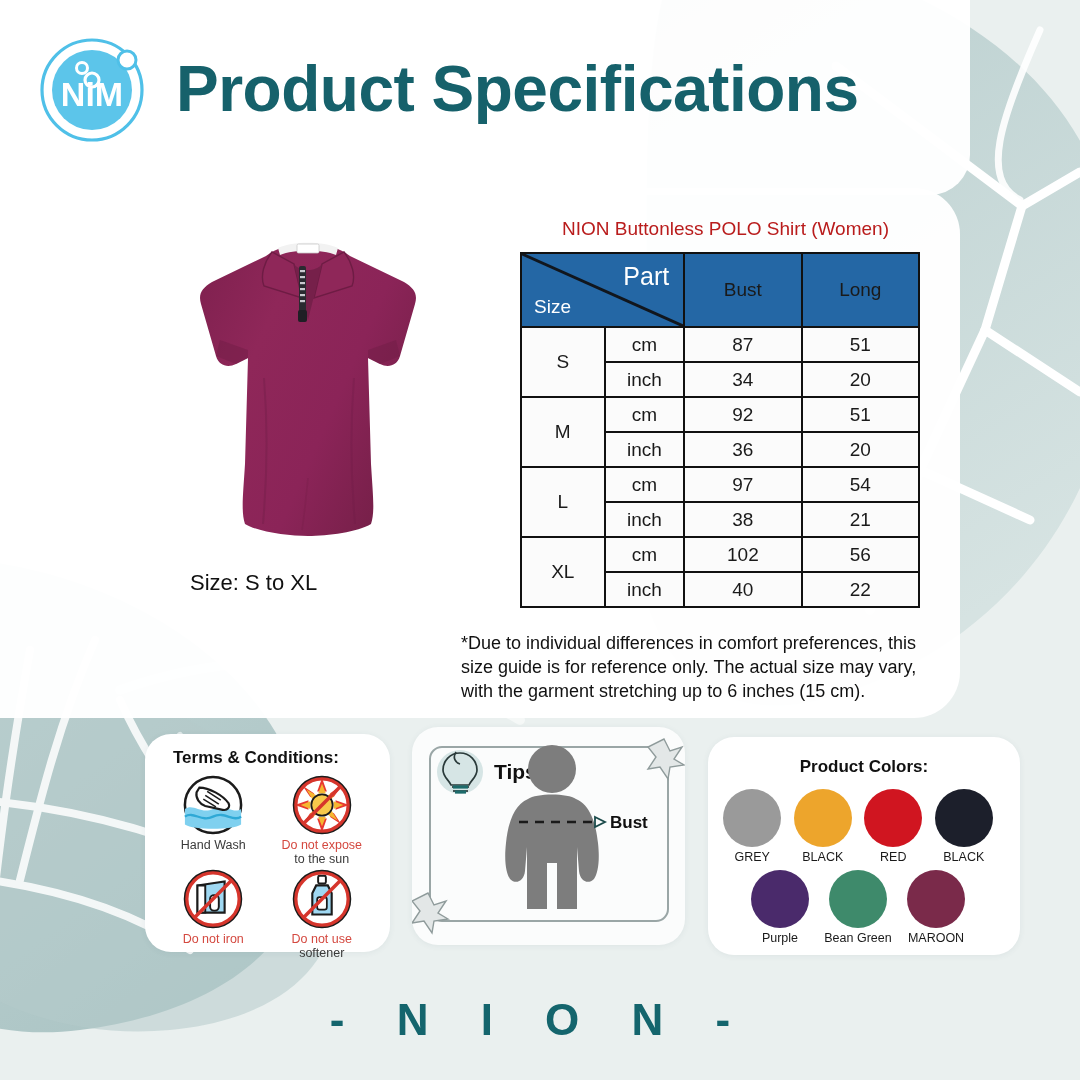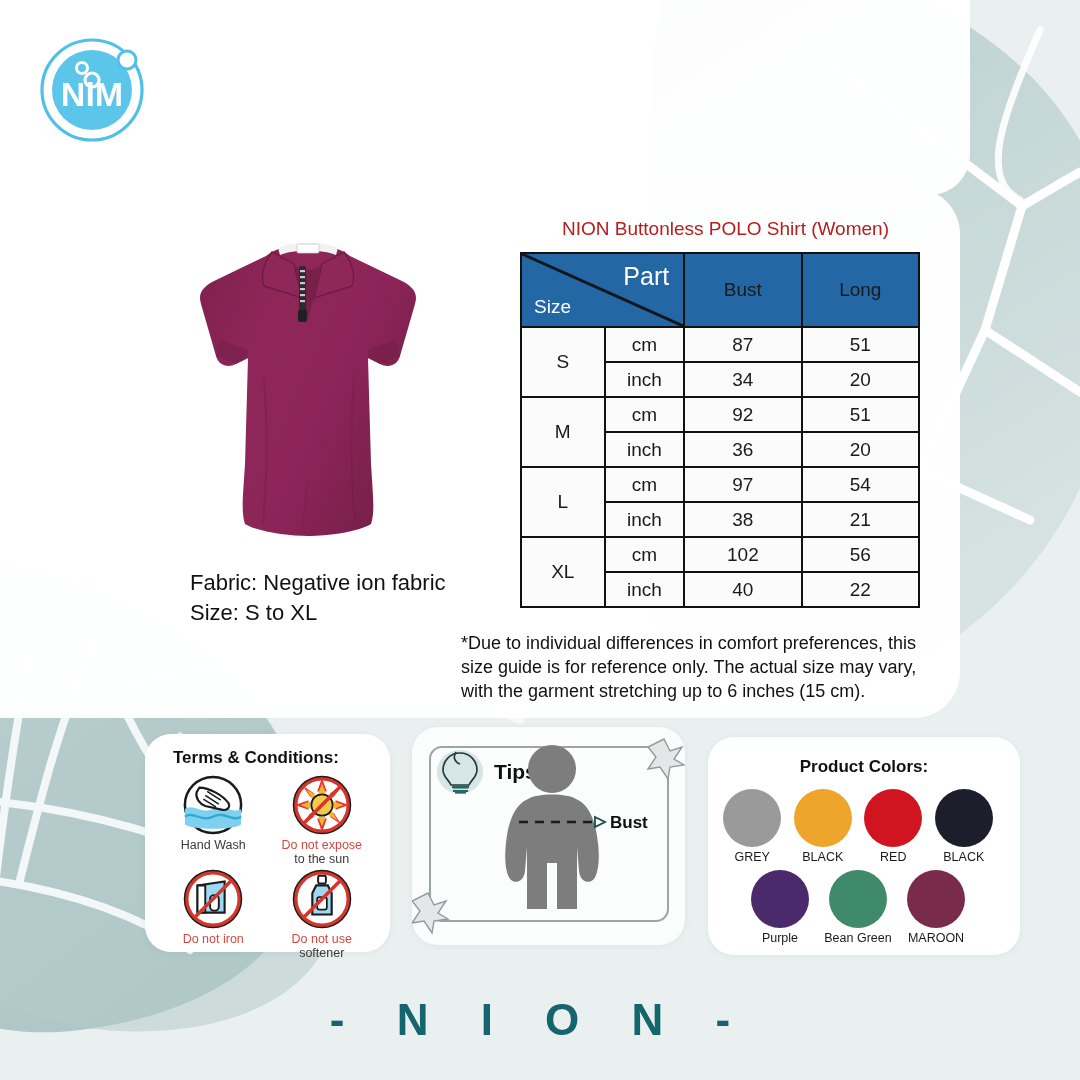--- a/index.html
+++ b/index.html
@@ -189,20 +189,21 @@
 
 <div class="header">
   <svg class="logo" viewBox="0 0 112 112">
     <circle cx="56" cy="58" r="50" fill="none" stroke="#4fc0e8" stroke-width="3.2"></circle>
     <circle cx="56" cy="58" r="40" fill="#5cc5ea"></circle>
     <circle cx="91" cy="28" r="9" fill="#ffffff" stroke="#4fc0e8" stroke-width="3"></circle>
     <circle cx="46" cy="36" r="5.5" fill="none" stroke="#ffffff" stroke-width="3"></circle>
     <circle cx="56" cy="48" r="7" fill="none" stroke="#ffffff" stroke-width="3.2"></circle>
     <text x="56" y="74" text-anchor="middle" font-family="Liberation Sans, sans-serif" font-size="34" font-weight="bold" fill="#ffffff">NiM</text>
   </svg>
+  <div class="page-title">Product Specifications</div>
 </div>
 
 <svg class="product-img" viewBox="0 0 280 330">
   <defs>
     <linearGradient id="shirtg" x1="0" y1="0" x2="1" y2="0.6">
       <stop offset="0" stop-color="#7e204e"></stop>
       <stop offset="0.35" stop-color="#8f2759"></stop>
       <stop offset="0.7" stop-color="#8b2458"></stop>
       <stop offset="1" stop-color="#78204a"></stop>
     </linearGradient>
@@ -236,21 +237,20 @@
     <rect x="132" y="72" width="5" height="2.2"></rect>
   </g>
   <rect x="130" y="82" width="9" height="12" rx="2" fill="#1f1f25"></rect>
 
   <path d="M96 150 C 100 200 99 250 95 296" stroke="#6e1c44" stroke-width="2" fill="none" opacity=".35"></path>
   <path d="M186 150 C 182 200 183 250 187 296" stroke="#6e1c44" stroke-width="2" fill="none" opacity=".3"></path>
   <path d="M140 250 C 138 270 136 290 134 302" stroke="#6e1c44" stroke-width="1.6" fill="none" opacity=".25"></path>
 </svg>
 
 <div class="product-meta">
-  <div>Fabric: Negative ion fabric</div>
   <div>Size: S to XL</div>
 </div>
 
 <div class="table-title">NION Buttonless POLO Shirt (Women)</div>
 
 <table class="size-table">
   <tbody>
       <tr>
     <td class="hdr-cell hdr-split" colspan="2">
       <svg class="diag" viewBox="0 0 164 74" preserveAspectRatio="none">

